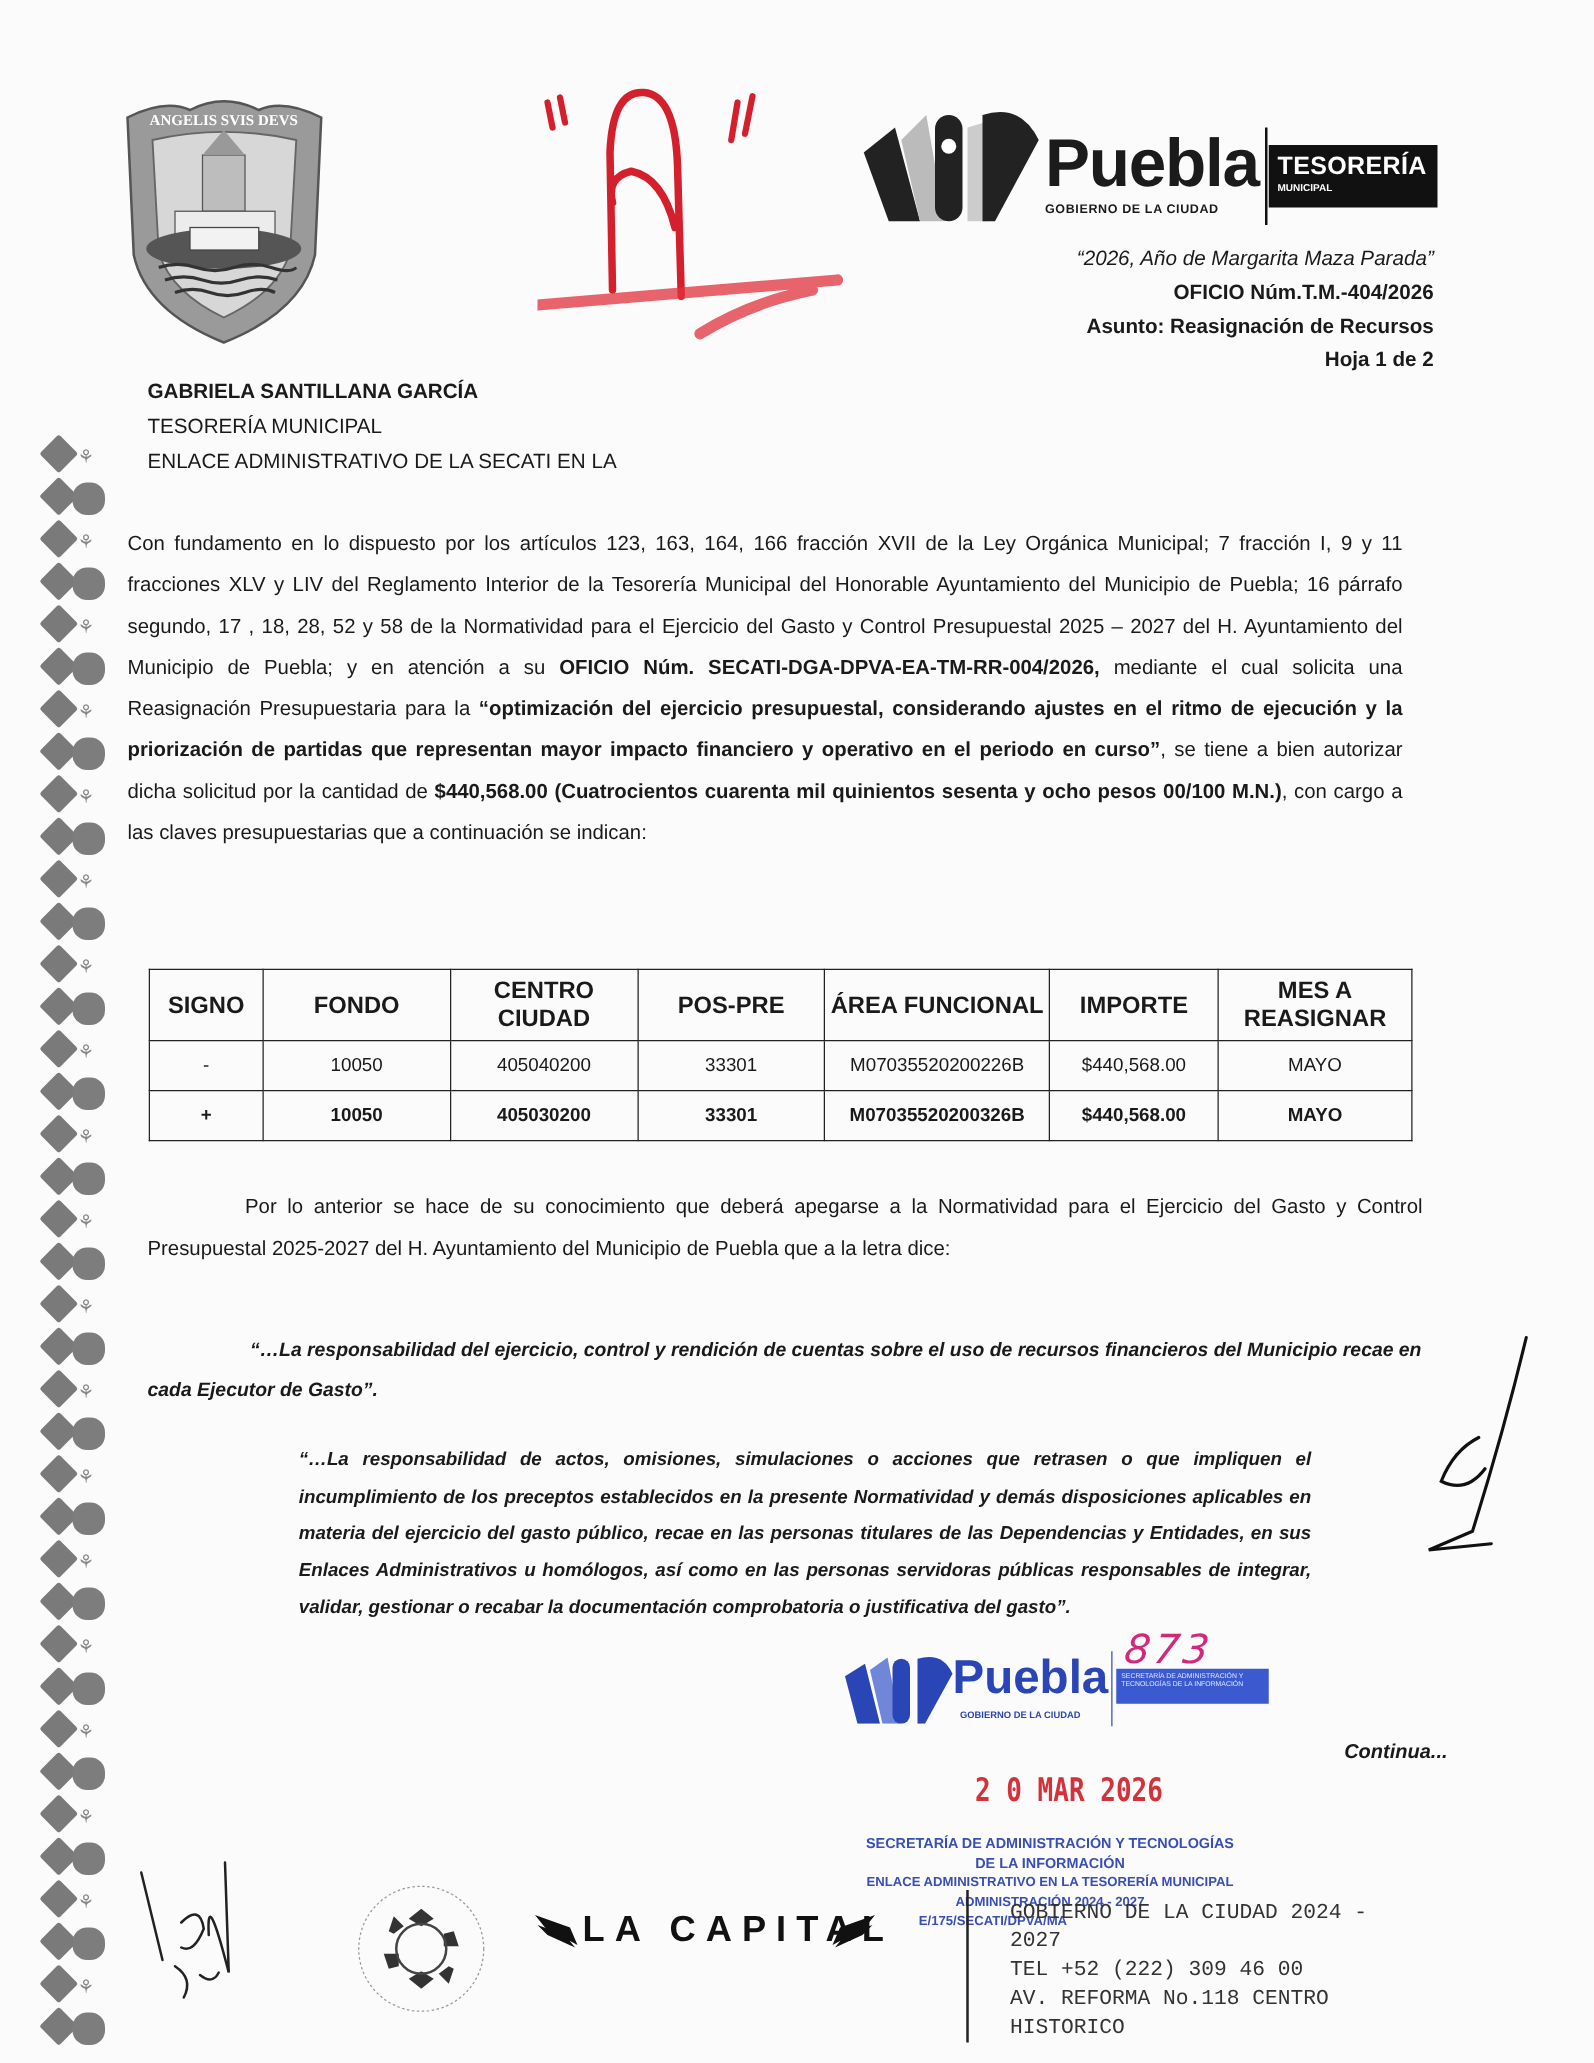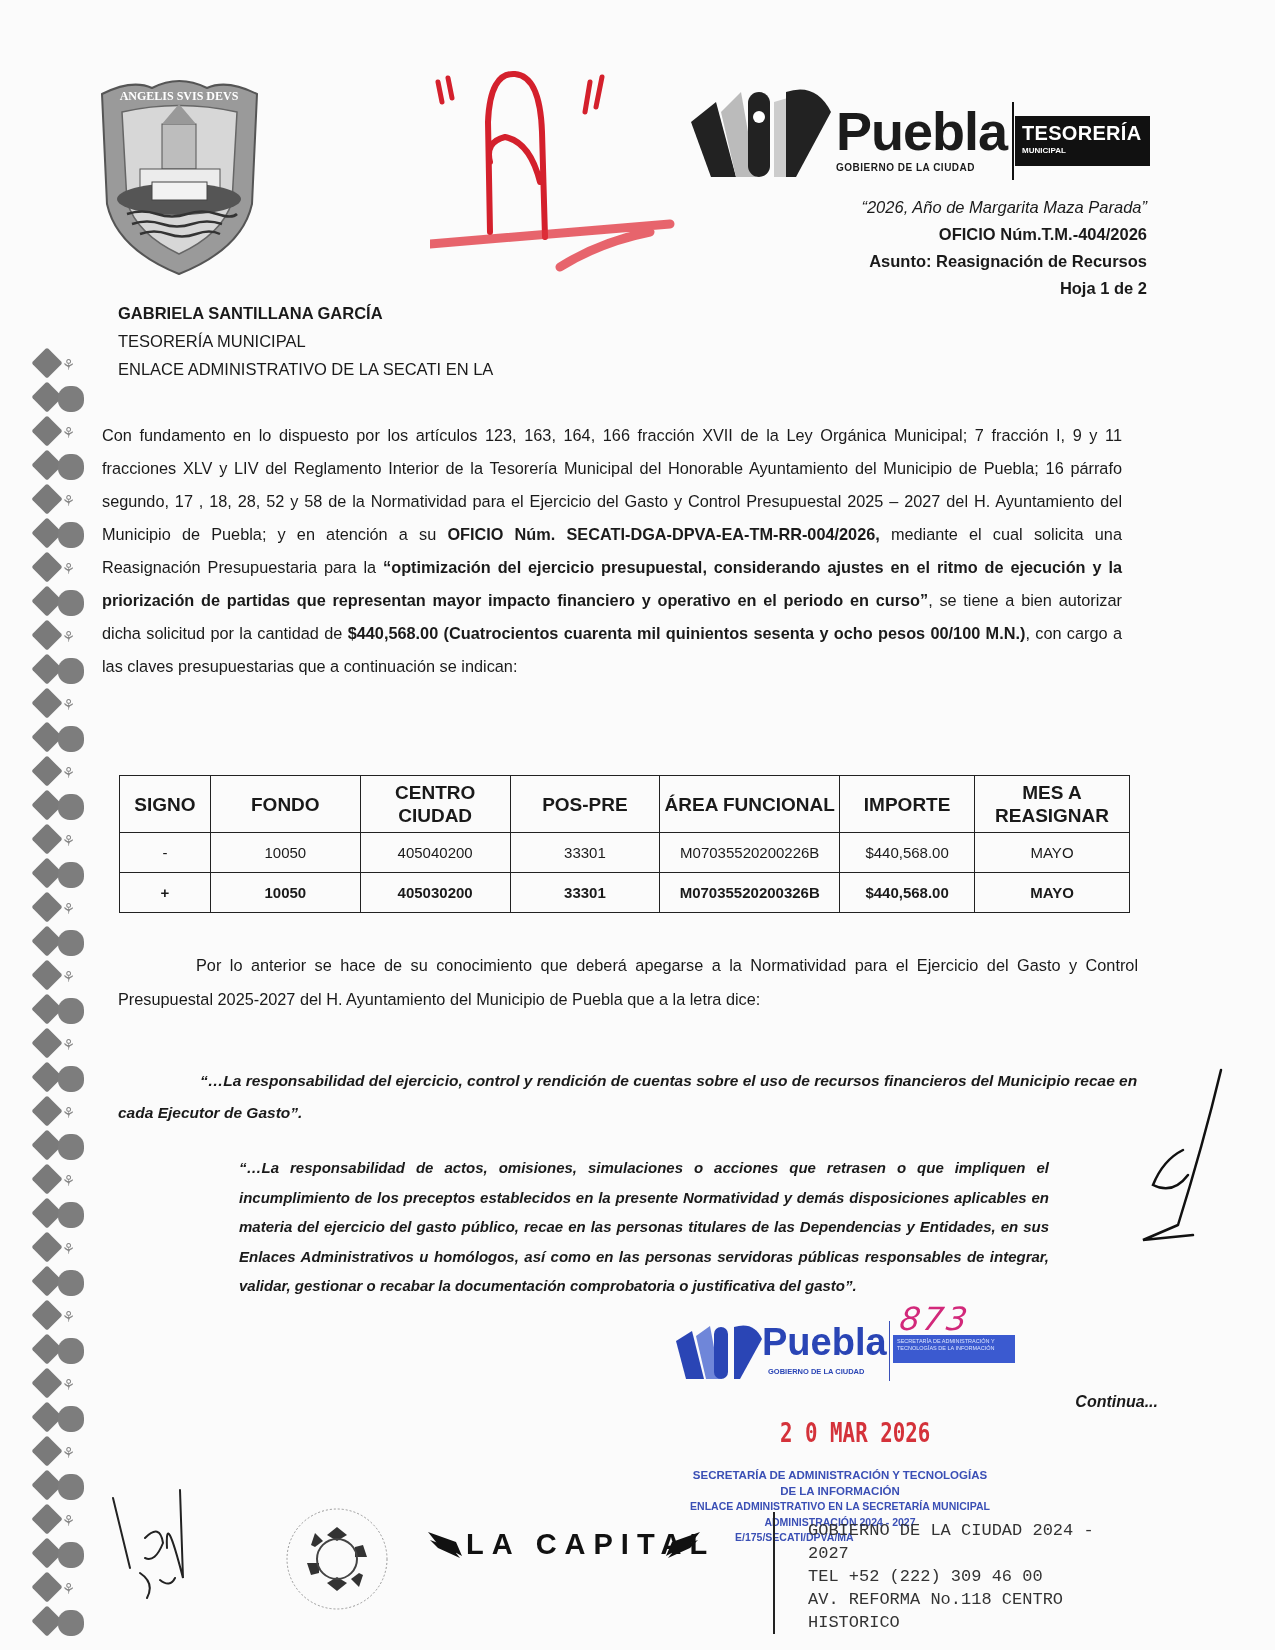--- a/index.html
+++ b/index.html
@@ -346,21 +346,21 @@
   <div class="stamp-sub">GOBIERNO DE LA CIUDAD</div>
   <div class="stamp-divider"></div>
   <div class="stamp-box">SECRETARÍA DE ADMINISTRACIÓN Y TECNOLOGÍAS DE LA INFORMACIÓN</div>
 </div>
 <div class="abs stamp-number">873</div>
 <div class="abs continua">Continua...</div>
 <div class="abs stamp-date">2 0 MAR 2026</div>
 <div class="abs stamp-text">
   <div>SECRETARÍA DE ADMINISTRACIÓN Y TECNOLOGÍAS</div>
   <div>DE LA INFORMACIÓN</div>
-  <div style="font-size:10.5px">ENLACE ADMINISTRATIVO EN LA SECRETARÍA MUNICIPAL</div>
+  <div style="font-size:10.5px">ENLACE ADMINISTRATIVO EN LA TESORERÍA MUNICIPAL</div>
   <div style="font-size:10.5px">ADMINISTRACIÓN 2024 - 2027</div>
   <div style="font-size:10.5px;text-align:left;padding-left:80px">E/175/SECATI/DPVA/MA</div>
 </div>
 
 <div class="abs footer-signature">
   <svg viewBox="0 0 90 115" width="90" height="115">
     <path d="M8 10 L25 80 M75 2 L78 90 Q60 20 62 60 M40 50 Q55 35 58 55 Q50 75 40 70 M35 85 Q50 95 42 110 M55 92 Q65 100 70 90" stroke="#222" stroke-width="2" fill="none" stroke-linecap="round"></path>
   </svg>
 </div>
 <div class="abs equality-seal">

